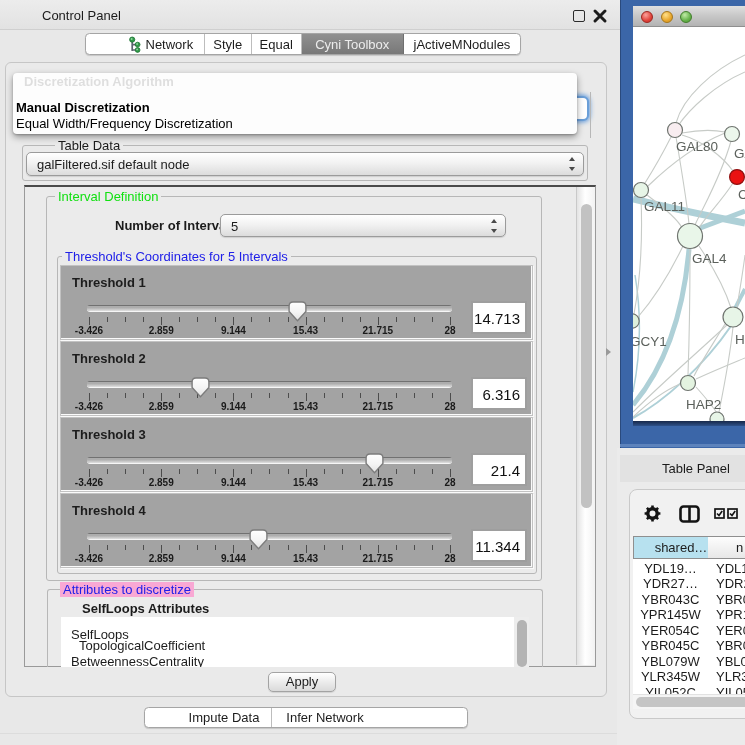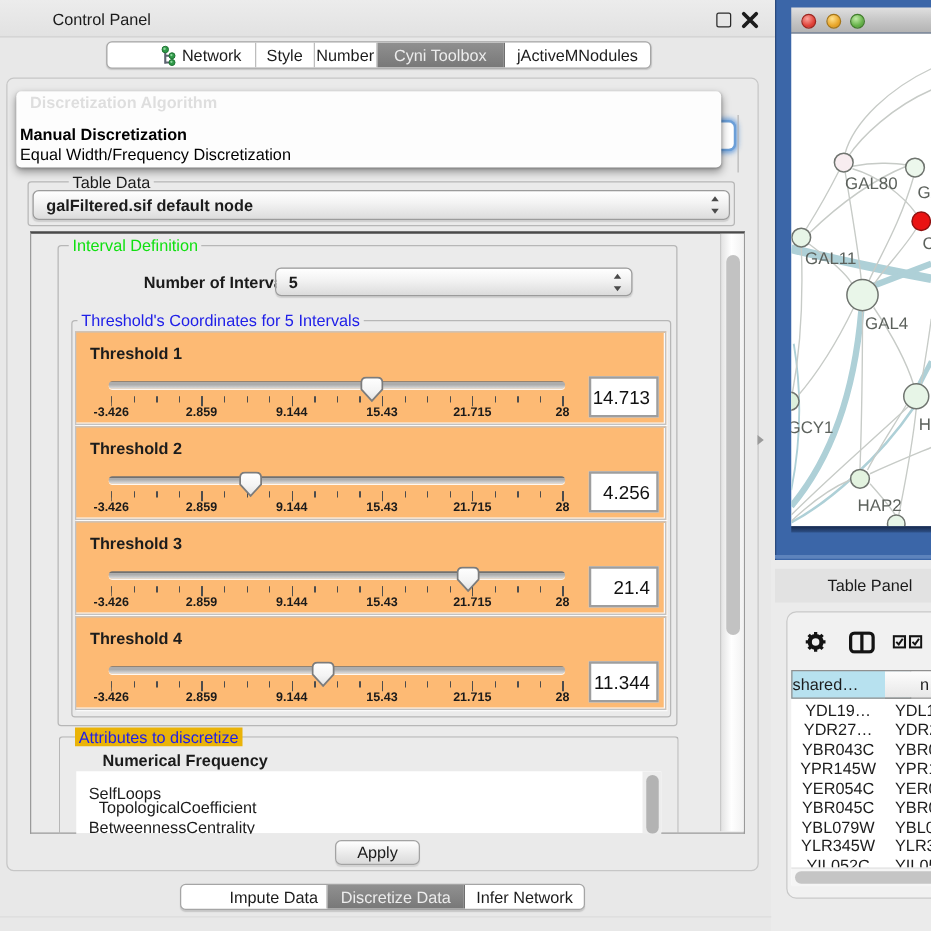--- a/index.html
+++ b/index.html
@@ -1,30 +1,30 @@
 <!DOCTYPE html>
 <html><head>
 <meta charset="utf-8">
 <style>
 html,body{margin:0;padding:0;}
 *{box-sizing:border-box;}
 body{width:745px;height:745px;overflow:hidden;position:relative;background:#e8e8e8;
  font-family:"Liberation Sans", sans-serif;color:#1c1c1c;font-size:13px;}
 .a{position:absolute;}
 .grp{border:1px solid #b7b7b7;border-radius:3px;}
-.combo{border:1px solid #9b9b9b;border-radius:5px;background:linear-gradient(#ffffff,#f2f2f2 45%,#dcdcdc);box-shadow:0 1px 1px rgba(0,0,0,0.12);font-weight:bold;}
+.combo{border:1px solid #9b9b9b;border-radius:5px;background:linear-gradient(#ffffff,#f2f2f2 45%,#dcdcdc);box-shadow:0 1px 1px rgba(0,0,0,0.12);}
 .combo .tx{position:absolute;left:10px;top:50%;transform:translateY(-50%);}
 .arr{position:absolute;right:7px;top:50%;width:7px;height:14px;transform:translateY(-50%);}
 .arr:before{content:"";position:absolute;left:0;top:0;border:3.5px solid transparent;border-bottom:4.5px solid #4a4a4a;border-top:none;}
 .arr:after{content:"";position:absolute;left:0;bottom:0;border:3.5px solid transparent;border-top:4.5px solid #4a4a4a;border-bottom:none;}
 .seg{display:flex;background:#fff;border:1px solid #a5a5a5;border-radius:4.5px;overflow:hidden;box-shadow:0 1px 1px rgba(0,0,0,0.15);padding-left:32px;}
 .seg div{display:flex;align-items:center;justify-content:center;border-right:1px solid #bdbdbd;white-space:nowrap;}
 .seg div:last-child{border-right:none;}
 .seg .dk{background:linear-gradient(#909090,#787878);color:#ececec;border-right:1px solid #6f6f6f;}
-.thr{background:#fdba74;border:1px solid #c2c2c2;box-shadow:inset -1px -1px 0 #fafafa, 1px 1px 0 #fafafa;}
+.thr{background:#a3a3a3;border:1px solid #c2c2c2;box-shadow:inset -1px -1px 0 #fafafa, 1px 1px 0 #fafafa;}
 .track{position:absolute;height:6px;border-radius:3px;background:linear-gradient(#717171 0 1px,#adadad 1px 45%,#e0e0e0);box-shadow:0 1px 0 rgba(255,255,255,0.9);}
 .ticks{position:absolute;height:5px;background:repeating-linear-gradient(to right,#4c4c4c 0 1px,transparent 1px 18.05px);}
 .ticksM{position:absolute;height:8px;background:repeating-linear-gradient(to right,#4c4c4c 0 1px,transparent 1px 72.2px);}
 .slbl{position:absolute;width:60px;text-align:center;font-size:10px;font-weight:bold;color:#1a1a1a;}
 .vbox{position:absolute;left:410px;top:35px;width:56px;height:33px;background:#fff;border:2px solid #9e9e9e;font-size:15px;text-align:right;padding:7px 5px 0 0;color:#111;}
 .thumb{position:absolute;width:19px;height:21px;}
 .tbt{font-size:13px;color:#1b1b1b;margin-left:28px;}
 </style>
 </head>
 <body>
@@ -41,21 +41,21 @@
   <div style="width:94px;"><svg width="12" height="17" viewBox="0 0 12 17" style="margin-right:5px;">
         <path d="M3.2 6 V15 M3.2 8.6 H8 M3.2 14 H8" stroke="#5c6370" stroke-width="1.7" fill="none"></path>
         <circle cx="3.2" cy="3.6" r="2.6" fill="#2f9a48" stroke="#1e7233" stroke-width="0.8"></circle>
         <circle cx="8.6" cy="8.6" r="2.4" fill="#2f9a48" stroke="#1e7233" stroke-width="0.8"></circle>
         <circle cx="8.6" cy="14" r="2.4" fill="#2f9a48" stroke="#1e7233" stroke-width="0.8"></circle>
         <circle cx="2.6" cy="2.9" r="1" fill="#8fd79f"></circle>
         <circle cx="8.1" cy="8" r="0.9" fill="#8fd79f"></circle>
         <circle cx="8.1" cy="13.4" r="0.9" fill="#8fd79f"></circle>
       </svg>Network</div>
   <div style="width:51px;">Style</div>
-  <div style="width:54px;">Number</div>
+  <div style="width:54px;">Equal</div>
   <div class="dk" style="width:111px;">Cyni Toolbox</div>
   <div style="width:126px;">jActiveMNodules</div>
 </div>
 
 <div class="a" style="left:5px;top:62px;width:602px;height:635px;background:#eaeaea;border:1px solid #c6c6c6;border-radius:6px;"></div>
 
 <div class="a" style="left:574px;top:96px;width:15px;height:25px;border:2px solid #6b9fd8;border-radius:0 6px 6px 0;border-left:none;background:#fff;box-shadow:0 0 4px 1.5px rgba(100,155,220,0.9);"></div>
 <div class="a" style="left:590px;top:92px;width:1px;height:46px;background:#b7b7b7;"></div>
 
 <div class="a grp" style="left:22px;top:145px;width:566px;height:36px;"></div>
@@ -119,21 +119,21 @@
 <svg class="thumb" style="left:130.4px;top:35px;" width="19" height="21" viewBox="0 0 19 21">
       <defs>
         <linearGradient id="tg341" x1="0" y1="0" x2="0" y2="1">
           <stop offset="0" stop-color="#ffffff"></stop>
           <stop offset="0.55" stop-color="#f4f4f4"></stop>
           <stop offset="1" stop-color="#e2e2e2"></stop>
         </linearGradient>
       </defs>
       <path d="M1.1,5 Q1.1,1 5,1 L14,1 Q17.9,1 17.9,5 L17.9,10.5 L9.5,19.7 L1.1,10.5 Z" fill="url(#tg341)" stroke="#7c7c7c" stroke-width="1.4"></path>
     </svg>
-<div class="vbox">4.256</div>
+<div class="vbox">6.316</div>
 </div>
 <div class="a thr" style="left:60px;top:417px;width:473px;height:75px;">
 <div style="position:absolute;left:11px;top:9px;font-weight:bold;">Threshold 3</div>
 <div class="track" style="left:26px;top:39px;width:365px;"></div>
 <div class="ticks" style="left:28px;top:51px;width:363px;"></div>
 <div class="ticksM" style="left:28px;top:51px;width:363px;"></div>
 <div class="slbl" style="left:-2.0px;top:59px;">-3.426</div>
 <div class="slbl" style="left:70.2px;top:59px;">2.859</div>
 <div class="slbl" style="left:142.4px;top:59px;">9.144</div>
 <div class="slbl" style="left:214.6px;top:59px;">15.43</div>
@@ -169,35 +169,34 @@
           <stop offset="0.55" stop-color="#f4f4f4"></stop>
           <stop offset="1" stop-color="#e2e2e2"></stop>
         </linearGradient>
       </defs>
       <path d="M1.1,5 Q1.1,1 5,1 L14,1 Q17.9,1 17.9,5 L17.9,10.5 L9.5,19.7 L1.1,10.5 Z" fill="url(#tg493)" stroke="#7c7c7c" stroke-width="1.4"></path>
     </svg>
 <div class="vbox">11.344</div>
 </div>
 
 <div class="a grp" style="left:47px;top:589px;width:496px;height:78px;border-bottom:none;border-radius:3px 3px 0 0;"></div>
-<div class="a" style="left:60px;top:582px;background:#eab308;padding:0 3px;color:#2020e8;font-size:13px;">Attributes to discretize</div>
-<div class="a tbt" style="left:54px;top:601px;font-weight:bold;">Numerical Frequency</div>
+<div class="a" style="left:60px;top:582px;background:#f9a8d4;padding:0 3px;color:#2020e8;font-size:13px;">Attributes to discretize</div>
+<div class="a tbt" style="left:54px;top:601px;font-weight:bold;">SelfLoops Attributes</div>
 <div class="a" style="left:61px;top:617px;width:468px;height:50px;background:#ffffff;overflow:hidden;">
   <div style="position:absolute;left:10px;top:10px;">SelfLoops</div>
   <div style="position:absolute;left:18px;top:20.5px;">TopologicalCoefficient</div>
   <div style="position:absolute;left:10px;top:37px;">BetweennessCentrality</div>
   <div style="position:absolute;right:0;top:0;width:15px;height:50px;background:#ededed;"></div>
   <div style="position:absolute;right:2px;top:3px;width:10px;height:47px;background:#b3b3b3;border-radius:5px;"></div>
 </div>
 
 <div class="a" style="left:268px;top:672px;width:68px;height:20px;border:1px solid #a3a3a3;border-radius:5px;background:linear-gradient(#ffffff,#ececec 50%,#dadada);text-align:center;line-height:18px;box-shadow:0 1px 1px rgba(0,0,0,0.1);">Apply</div>
 
 <div class="a seg" style="left:144px;top:707px;width:324px;height:21px;">
   <div style="width:95px;">Impute Data</div>
-  <div class="dk" style="width:123px;">Discretize Data</div>
   <div style="width:106px;">Infer Network</div>
 </div>
 <div class="a" style="left:0;top:733px;width:620px;height:1px;background:#dcdcdc;"></div>
 
 <div class="a" style="left:13px;top:73px;width:564px;height:61px;background:#fdfdfd;border-radius:4px;box-shadow:0 3px 7px rgba(0,0,0,0.38),0 1px 2px rgba(0,0,0,0.2);z-index:30;text-decoration:underline;">
   <div style="position:absolute;left:11px;top:1px;font-weight:bold;color:rgba(60,60,60,0.16);">Discretization Algorithm</div>
   <div style="position:absolute;left:3px;top:27px;font-weight:bold;color:#000;">Manual Discretization</div>
   <div style="position:absolute;left:3px;top:43px;color:#000;">Equal Width/Frequency Discretization</div>
 </div>
 
@@ -284,21 +283,21 @@
     <path d="M10.5,1.5 V16.5" stroke="#141414" stroke-width="2.6"></path>
   </svg>
 <svg class="a" style="left:714px;top:508px;" width="11" height="11" viewBox="0 0 11 11">
     <rect x="1" y="1" width="9" height="9" fill="none" stroke="#141414" stroke-width="1.7"></rect>
     <path d="M3,5.5 L5,7.5 L8.2,3" stroke="#141414" stroke-width="1.6" fill="none"></path>
   </svg>
 <svg class="a" style="left:727px;top:508px;" width="11" height="11" viewBox="0 0 11 11">
     <rect x="1" y="1" width="9" height="9" fill="none" stroke="#141414" stroke-width="1.7"></rect>
     <path d="M3,5.5 L5,7.5 L8.2,3" stroke="#141414" stroke-width="1.6" fill="none"></path>
   </svg>
-<div class="a" style="left:633px;top:536px;width:96px;height:23px;background:#b7e1ef;border:1px solid #8f8f8f;text-align:left;line-height:21px;">shared…</div>
+<div class="a" style="left:633px;top:536px;width:96px;height:23px;background:#b7e1ef;border:1px solid #8f8f8f;text-align:center;line-height:21px;">shared…</div>
 <div class="a" style="left:708px;top:536px;width:40px;height:23px;background:linear-gradient(#fdfdfd,#e7e7e7);border:1px solid #8f8f8f;border-left:none;line-height:21px;padding-left:28px;">n…</div>
 <div class="a" style="left:633px;top:560.5px;width:75px;text-align:center;">YDL19…</div>
 <div class="a" style="left:716px;top:560.5px;width:80px;">YDL194W</div>
 <div class="a" style="left:633px;top:576.0px;width:75px;text-align:center;">YDR27…</div>
 <div class="a" style="left:716px;top:576.0px;width:80px;">YDR277C</div>
 <div class="a" style="left:633px;top:591.5px;width:75px;text-align:center;">YBR043C</div>
 <div class="a" style="left:716px;top:591.5px;width:80px;">YBR043C</div>
 <div class="a" style="left:633px;top:607.0px;width:75px;text-align:center;">YPR145W</div>
 <div class="a" style="left:716px;top:607.0px;width:80px;">YPR145W</div>
 <div class="a" style="left:633px;top:622.5px;width:75px;text-align:center;">YER054C</div>

